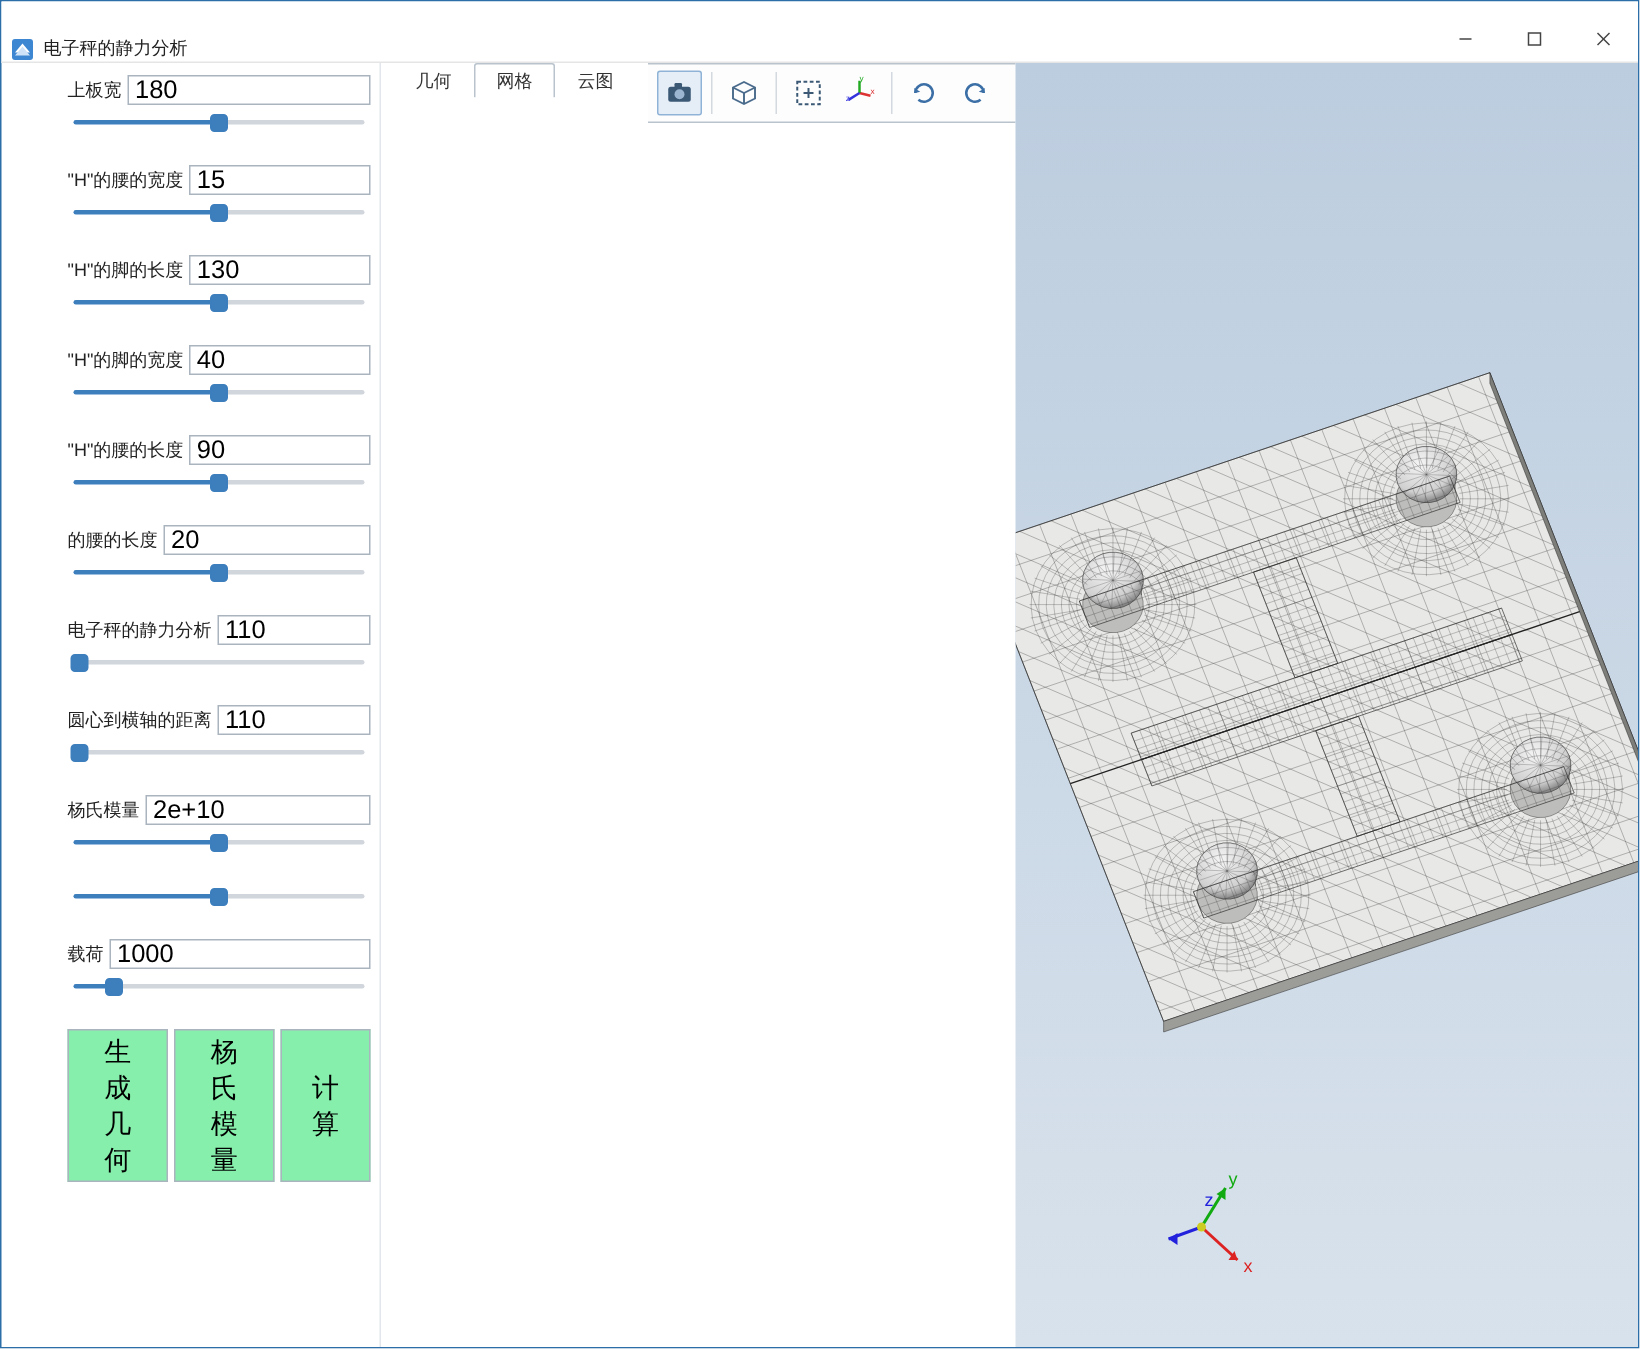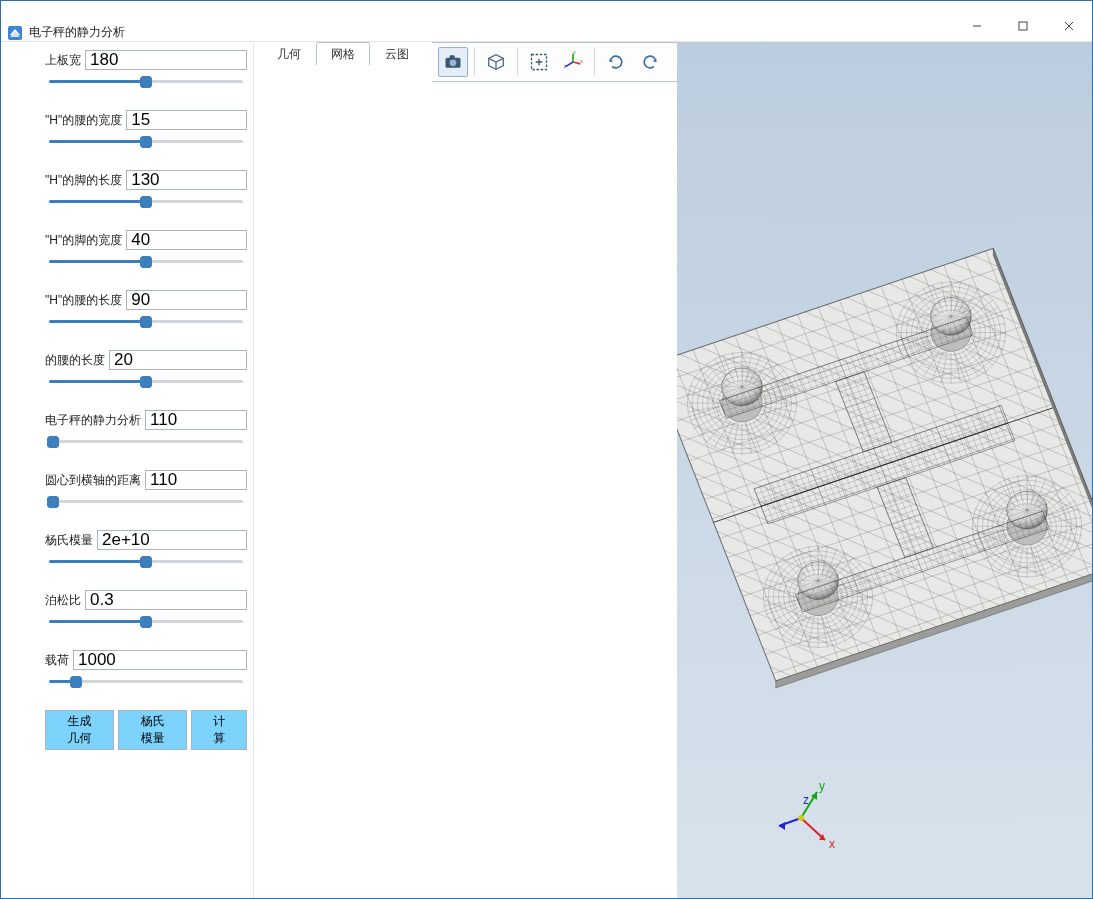--- a/index.html
+++ b/index.html
@@ -129,22 +129,22 @@
     transform: translateX(-50%);
   }
   .action-row {
     display: flex;
     gap: 4px;
     margin-top: 4px;
   }
   .action-btn {
     padding: 2px 20px;
     border: 1px solid #a9b4bf;
-    background: #7dd3fc;
-    font-size: 12px;
+    background: #86efac;
+    font-size: 18px;
     font-family: inherit;
     cursor: pointer;
   }
   .main {
     flex: 1;
     display: flex;
     flex-direction: row;
     border-left: 1px solid #e3e6ea;
     min-width: 0;
   }
@@ -376,24 +376,20 @@
       </div>
       <div class="slider-track">
         <div class="slider-bar">
           <div class="fill-left" style="width:50%"></div>
           <div class="fill-right" style="width:50%"></div>
         </div>
         <div class="slider-thumb" style="left:50%"></div>
       </div>
           </div>
           <div class="param">
-      <div class="param-row">
-        <span class="param-label">泊松比</span>
-        <input class="param-input" value="0.3" style="">
-      </div>
       <div class="slider-track">
         <div class="slider-bar">
           <div class="fill-left" style="width:50%"></div>
           <div class="fill-right" style="width:50%"></div>
         </div>
         <div class="slider-thumb" style="left:50%"></div>
       </div>
           </div>
           <div class="param">
       <div class="param-row">

